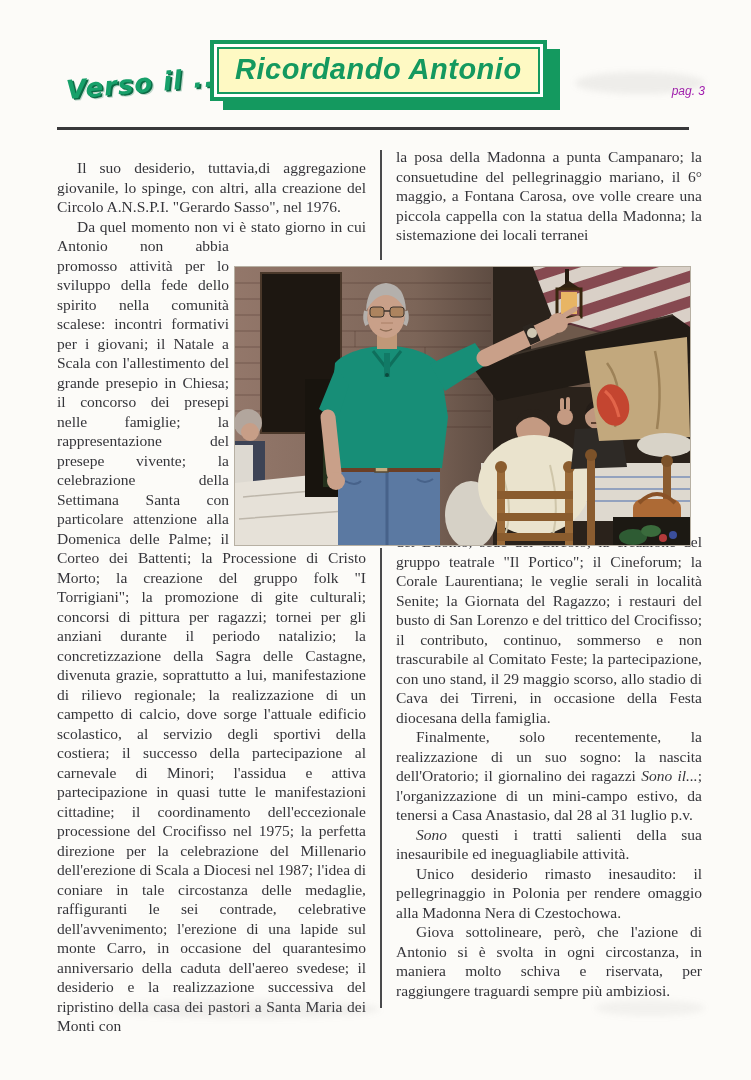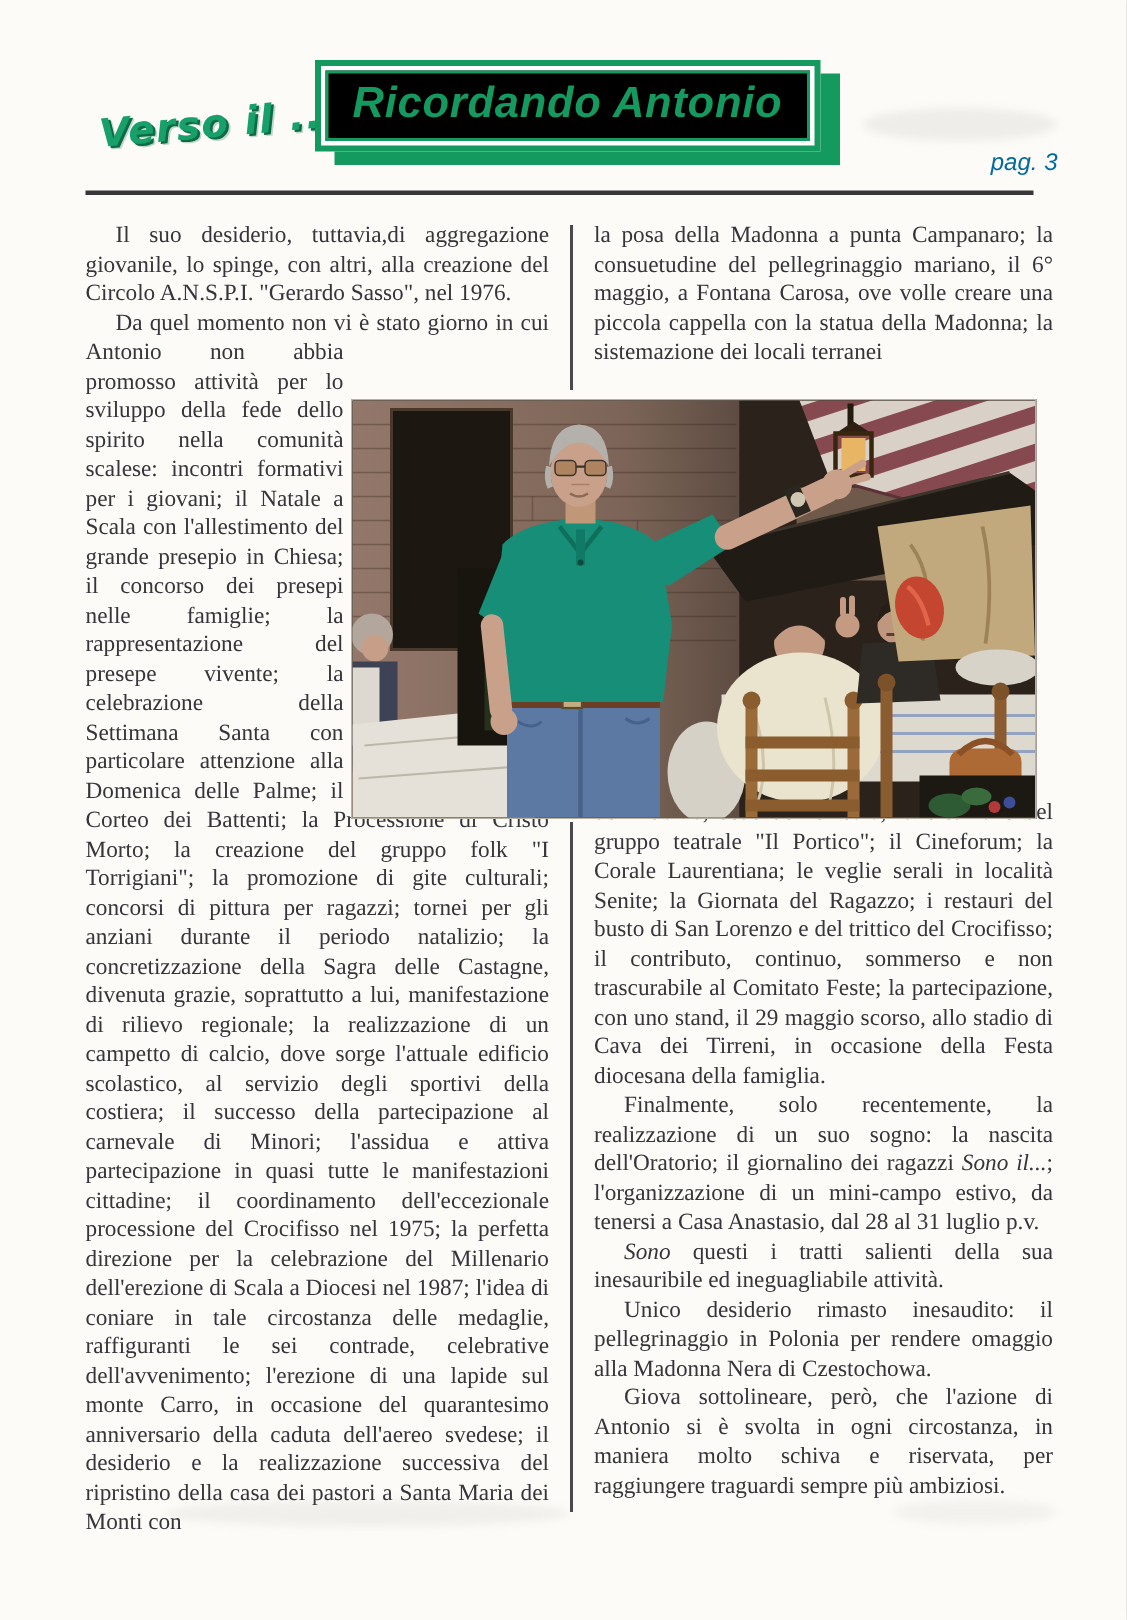--- a/index.html
+++ b/index.html
@@ -18,44 +18,44 @@
     text-shadow:1.5px 1.5px 0 #0c6b45,2.5px 2.5px 0 rgba(12,107,69,.25);
     white-space:nowrap;
   }
   .title-box{
     position:absolute;left:210px;top:40px;
     background:#ffffff;border:4px solid #14995f;
     box-shadow:13px 9px 0 0 #14995f;
     padding:3px;
   }
   .title-inner{
-    border:2px solid #14995f;padding:4px 16px 6px 16px;background:#000000;
+    border:2px solid #14995f;padding:4px 16px 6px 16px;background:#fef9c3;
   }
   .title-text{
     font-family:"Liberation Sans",sans-serif;font-weight:bold;font-style:italic;
     font-size:29px;color:#14995f;letter-spacing:.5px;white-space:nowrap;
   }
   .page-num{
-    position:absolute;right:46px;top:100px;
+    position:absolute;right:46px;top:84px;
     font-family:"Liberation Sans",sans-serif;font-style:italic;
-    font-size:16px;color:#0369a1;
+    font-size:12px;color:#a21caf;
   }
   .header-rule{
     position:absolute;left:57px;top:127px;width:632px;height:3px;
     background:#38383a;
   }
   
   .col{
     position:absolute;
     font-size:15.5px;line-height:19.5px;color:#35353a;
     text-align:justify;
   }
   .col p{margin:0;}
   .col p.indent{text-indent:20px;}
-  .left-col{left:57px;top:147px;width:309px;}
+  .left-col{left:57px;top:158px;width:309px;}
   .right-col-top{left:396px;top:147px;width:306px;}
   .right-col-bottom{left:396px;top:532px;width:306px;}
   .photo-spacer{float:right;width:137px;height:296px;}
   .ital{font-style:italic;}
   .divider{position:absolute;left:380px;width:2px;background:#4a4a4c;}
   .divider.top{top:150px;height:110px;}
   .divider.bottom{top:548px;height:460px;}
   
   .photo{
     position:absolute;left:234px;top:266px;width:455px;height:278px;

